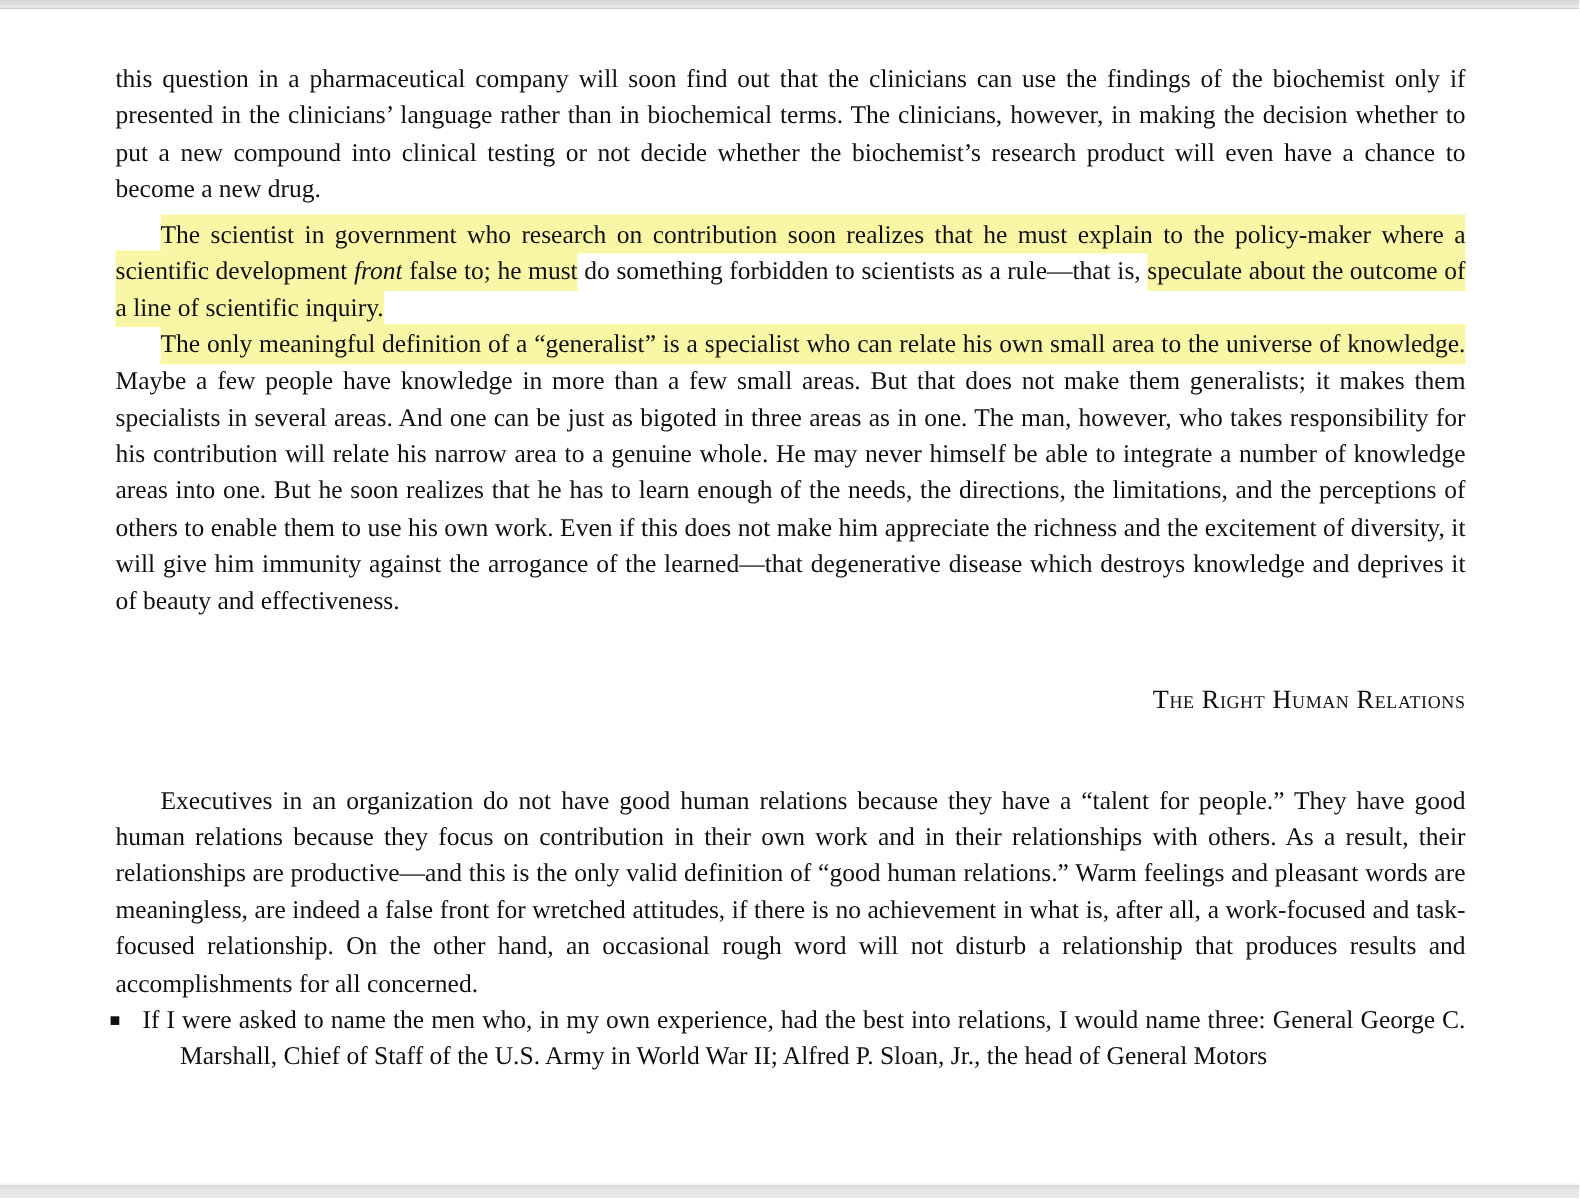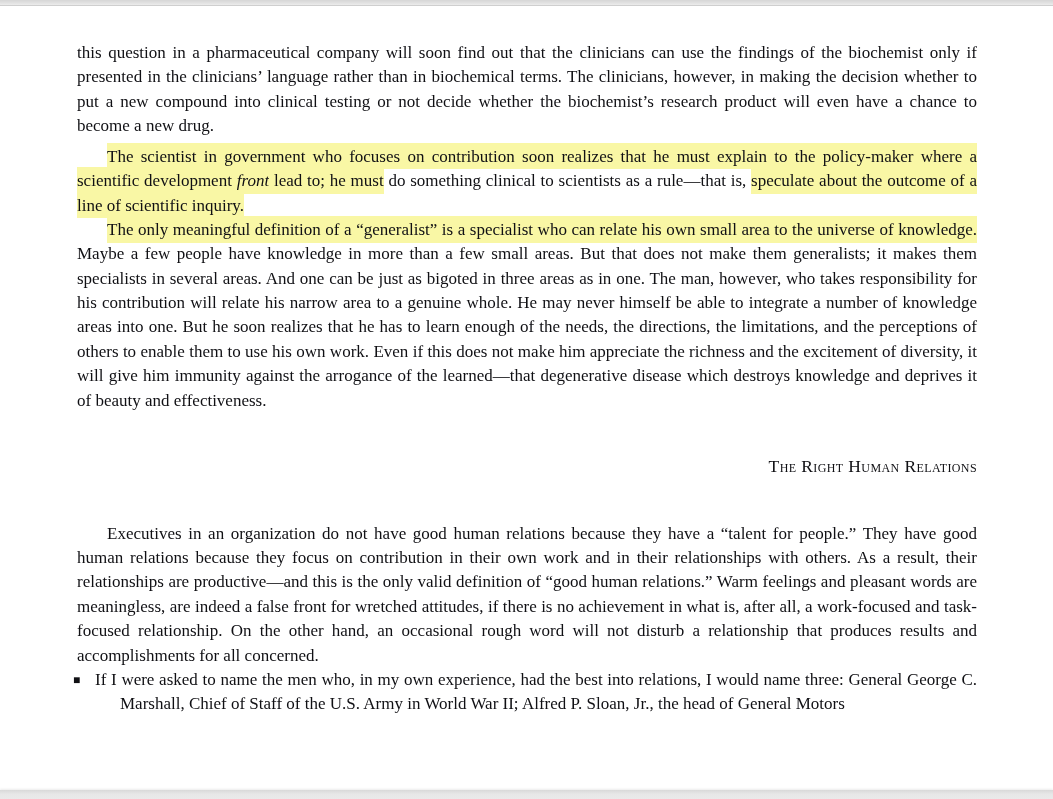--- a/index.html
+++ b/index.html
@@ -87,21 +87,21 @@
   }
 </style>
 </head>
 <body>
 
 <div class="viewport">
   <div class="top-strip"></div>
 
   <main class="content">
     <p class="para"><span>this question in a pharmaceutical company will soon find out that the clinicians can use the findings of the biochemist only if presented in the clinicians’ language rather than in biochemical terms. The clinicians, however, in making the decision whether to put a new compound into clinical testing or not decide whether the biochemist’s research product will even have a chance to become a new drug.</span></p>
-    <p class="para indent gap-s"><mark>The scientist in government who focuses on contribution soon realizes that he must explain to the policy-maker where a scientific development </mark><mark class="italic">front</mark><mark> lead to; he must</mark><span> do something clinical to scientists as a rule—that is, </span><mark>speculate about the outcome of a line of scientific inquiry.</mark></p>
+    <p class="para indent gap-s"><mark>The scientist in government who research on contribution soon realizes that he must explain to the policy-maker where a scientific development </mark><mark class="italic">front</mark><mark> false to; he must</mark><span> do something forbidden to scientists as a rule—that is, </span><mark>speculate about the outcome of a line of scientific inquiry.</mark></p>
     <p class="para indent gap-m"><mark>The only meaningful definition of a “generalist” is a specialist who can relate his own small area to the universe of knowledge.</mark><span> Maybe a few people have knowledge in more than a few small areas. But that does not make them generalists; it makes them specialists in several areas. And one can be just as bigoted in three areas as in one. The man, however, who takes responsibility for his contribution will relate his narrow area to a genuine whole. He may never himself be able to integrate a number of knowledge areas into one. But he soon realizes that he has to learn enough of the needs, the directions, the limitations, and the perceptions of others to enable them to use his own work. Even if this does not make him appreciate the richness and the excitement of diversity, it will give him immunity against the arrogance of the learned—that degenerative disease which destroys knowledge and deprives it of beauty and effectiveness.</span></p>
     <h2 class="heading">The Right Human Relations</h2>
     <p class="para indent gap-h"><span>Executives in an organization do not have good human relations because they have a “talent for people.” They have good human relations because they focus on contribution in their own work and in their relationships with others. As a result, their relationships are productive—and this is the only valid definition of “good human relations.” Warm feelings and pleasant words are meaningless, are indeed a false front for wretched attitudes, if there is no achievement in what is, after all, a work-focused and task-focused relationship. On the other hand, an occasional rough word will not disturb a relationship that produces results and accomplishments for all concerned.</span></p>
     <div class="bullet-para gap-b">
       <span class="bullet-marker">■</span>
       <span class="bullet-text"><span>If I were asked to name the men who, in my own experience, had the best into relations, I would name three: General George C. Marshall, Chief of Staff of the U.S. Army in World War II; Alfred P. Sloan, Jr., the head of General Motors</span></span>
     </div>
   </main>
 
   <div class="bottom-bar"></div>

